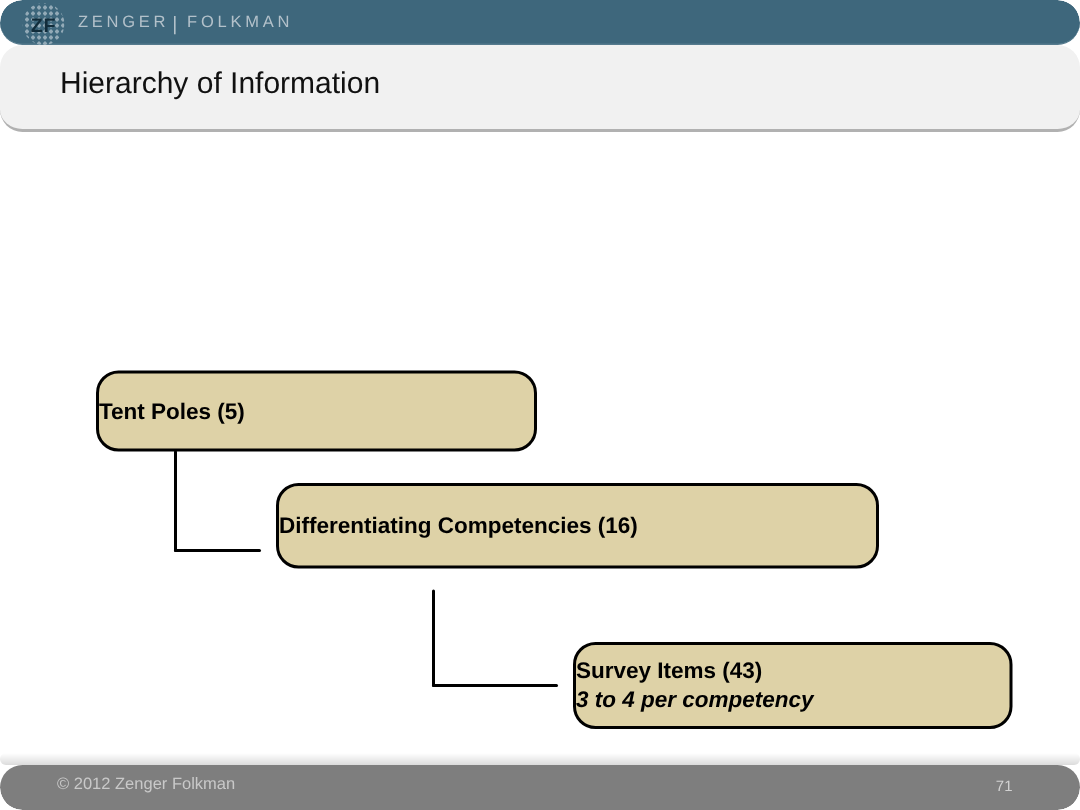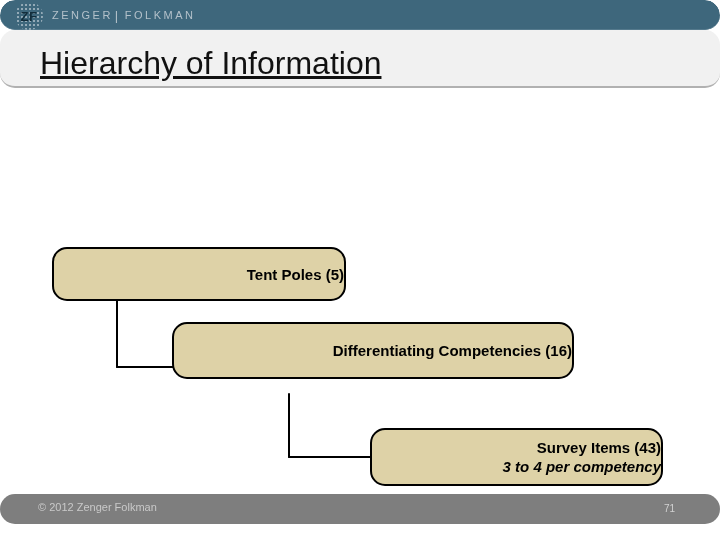--- a/index.html
+++ b/index.html
@@ -63,45 +63,45 @@
   .title-band {
     position: absolute;
     left: 0; top: 30px;
     width: 720px; height: 58px;
     background: #f1f1f1;
     border-bottom: 2px solid #b1b1b1;
   }
   .slide-title {
     position: absolute;
     left: 40px; top: 15px;
-    font-size: 32px;
+    font-size: 20px;
     font-weight: 400;
     color: #111111;
     white-space: nowrap;
-    text-decoration: underline;
   }
 
   
   .canvas {
     position: absolute;
     left: 0; top: 90px;
     width: 720px; height: 412px;
     background: #ffffff;
   }
 
   .box {
     position: absolute;
     background: #ded2a7;
     border: 2px solid #000000;
     display: flex;
     flex-direction: column;
-    align-items: flex-end;
+    align-items: flex-start;
     justify-content: center;
     text-align: center;
     color: #000000;
+    margin-left: 12px;
   }
   .box-label {
     font-size: 15px;
     font-weight: bold;
     line-height: 19px;
   }
   .box-sublabel {
     font-size: 15px;
     font-weight: bold;
     font-style: italic;
@@ -119,21 +119,21 @@
 
   
   .footer-shadow {
     position: absolute;
     left: 0; top: 502px;
     width: 720px; height: 8px;
     background: linear-gradient(to bottom, rgba(0,0,0,0), rgba(0,0,0,0.14));
   }
   .footer {
     position: absolute;
-    left: 0; top: 494px;
+    left: 0; top: 510px;
     width: 720px; height: 30px;
     background: #7e7e7e;
   }
   .copyright {
     position: absolute;
     left: 38px; top: 7px;
     font-size: 11px;
     color: #c9c9c9;
   }
   .page-number {

